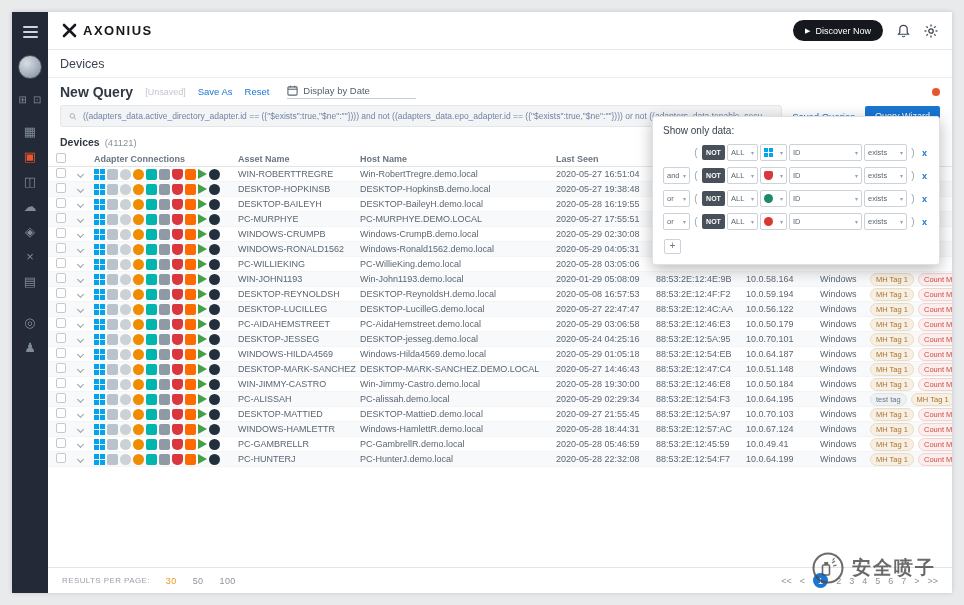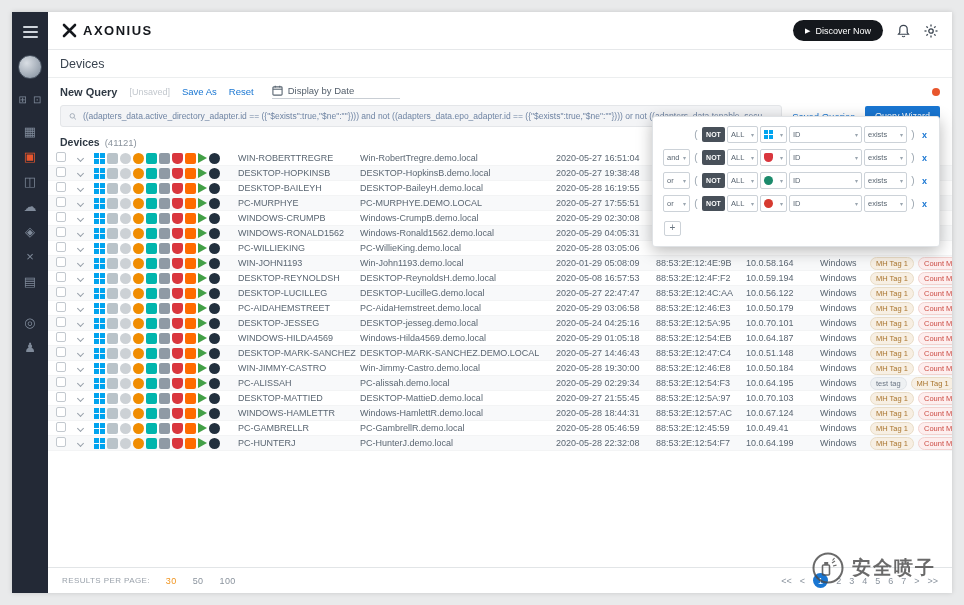--- a/index.html
+++ b/index.html
@@ -33,21 +33,21 @@
               padding:0 12px; font-size:9px; display:flex; align-items:center; gap:5px; cursor:pointer;
               font-family:inherit; }
   .play { font-size:7px; line-height:1; }
   .iconbtn { cursor:pointer; display:flex; align-items:center; }
 
   .titlebar { height:28px; display:flex; align-items:center; padding:0 12px; font-size:12.5px;
               color:#3a4450; border-bottom:1px solid #eceeef; flex-shrink:0; }
 
   .querybar { padding:5px 12px 6px; display:flex; flex-direction:column; gap:5px; flex-shrink:0; }
   .qrow1 { display:flex; align-items:center; gap:12px; height:17px; }
-  .nq { font-weight:bold; color:#2f3944; font-size:11px; }
+  .nq { font-weight:bold; color:#2f3944; font-size:14px; }
   .unsaved { color:#c2c7cd; font-size:9px; }
   .link { color:#1976d2; font-size:9.5px; cursor:pointer; text-decoration:none; }
   .datefield { display:flex; align-items:center; gap:5px; color:#55606c; font-size:9.5px;
                border-bottom:1px solid #c9ced4; padding:0 46px 2px 0; margin-left:6px; cursor:pointer; }
   .spacer { flex:1; }
   .orange-dot { width:8px; height:8px; border-radius:50%; background:#e8562d; }
   .qrow2 { display:flex; align-items:center; gap:10px; }
   .searchbox { flex:1; height:22px; background:#f3f4f6; border:1px solid #e4e6e9; border-radius:3px;
                display:flex; align-items:center; padding:0 8px; gap:6px; min-width:0; cursor:text; }
   .qtext { font-size:8.5px; color:#6f84a3; white-space:nowrap; overflow:hidden; text-overflow:ellipsis; }
@@ -226,20 +226,32 @@
         <button class="qwizard">Query Wizard</button>
       </div>
     </div>
 
     <div class="countrow">
       <span class="cnt-label">Devices</span>
       <span class="cnt-num">(41121)</span>
     </div>
 
     <div class="tablewrap">
+      <div class="thead grid-cols">
+          <div><span class="cb"></span></div>
+          <div></div>
+          <div class="th">Adapter Connections</div>
+          <div class="th">Asset Name</div>
+          <div class="th">Host Name</div>
+          <div class="th">Last Seen</div>
+          <div class="th"></div>
+          <div class="th"></div>
+          <div class="th"></div>
+          <div class="th"></div>
+        </div>
       <div class="tbody">
           <div class="trow grid-cols">
             <div><span class="cb"></span></div>
             <div><span class="chev"></span></div>
             <div class="adcell cell">
               <span class="ad-ic grid">
                 <i style="background: rgb(0, 164, 239);"></i>
                 <i style="background: rgb(0, 164, 239);"></i>
                 <i style="background: rgb(0, 164, 239);"></i>
                 <i style="background: rgb(0, 164, 239);"></i>
@@ -816,20 +828,21 @@
           <span class="pg">5</span>
           <span class="pg">6</span>
           <span class="pg">7</span>
           <span class="pg">&gt;</span>
           <span class="pg">&gt;&gt;</span>
         </div>
     </footer>
   </div>
 
   <div class="wizard">
+    <div class="wtitle">Show only data:</div>
     <div>
         <div class="wrow">
           <div></div>
           <div class="bracket">(</div>
           <div class="notchip">NOT</div>
           <div class="dd">
             <span>ALL</span>
             <span class="caret">▾</span>
           </div>
           <div class="dd">

